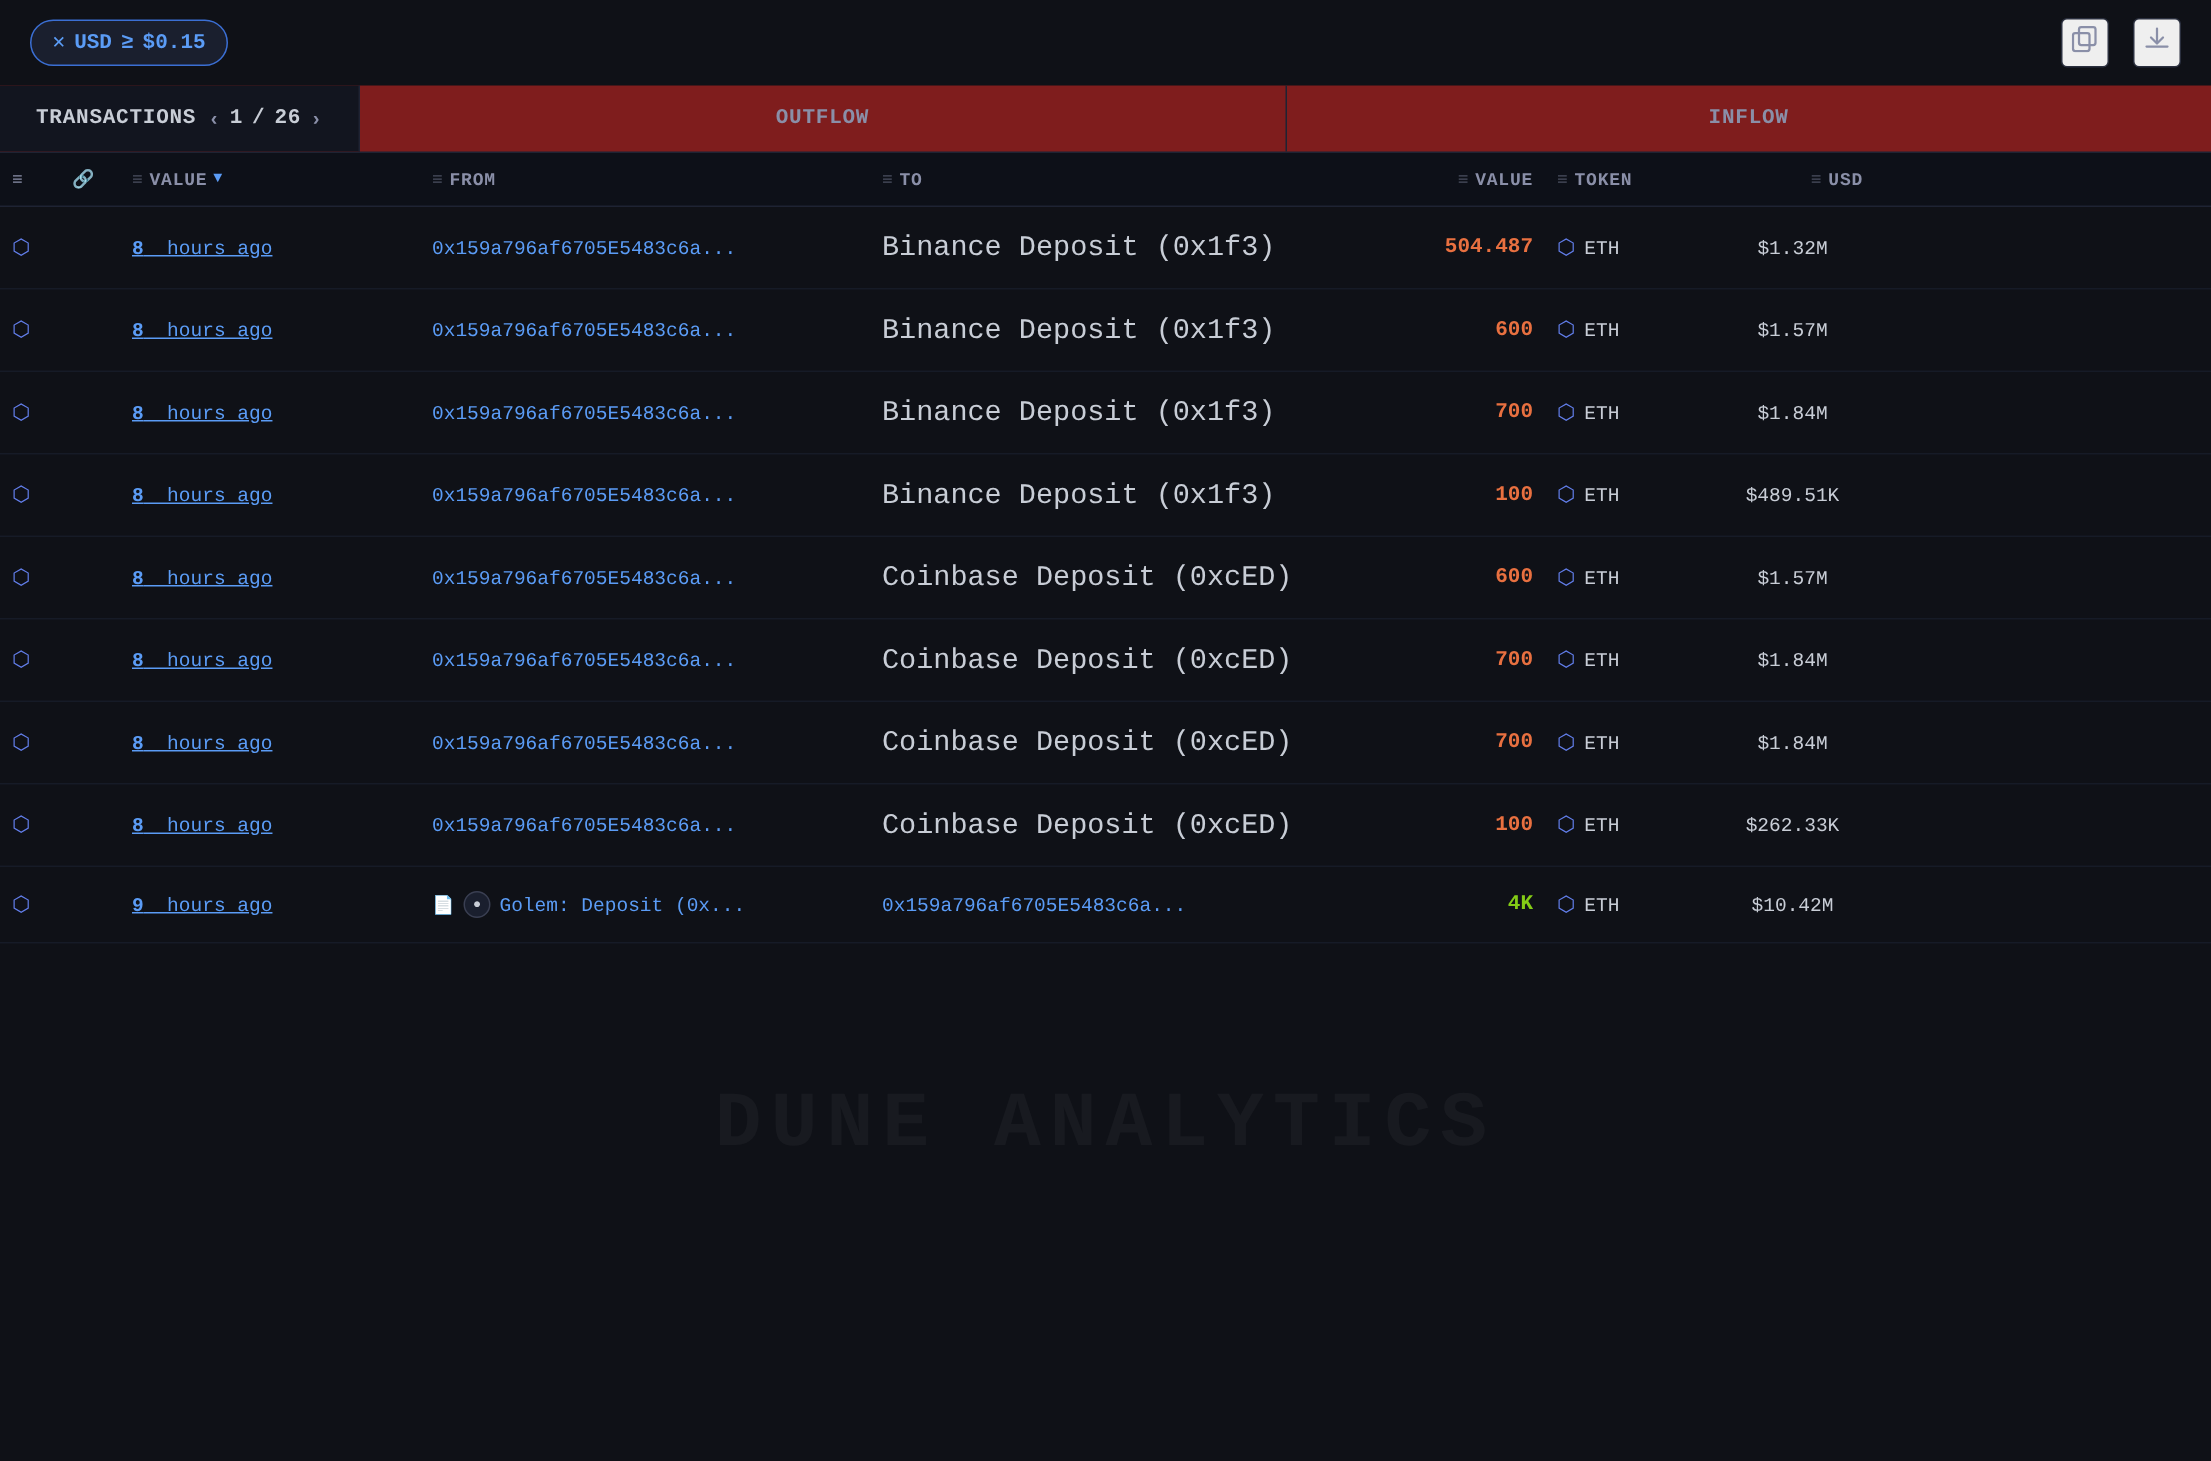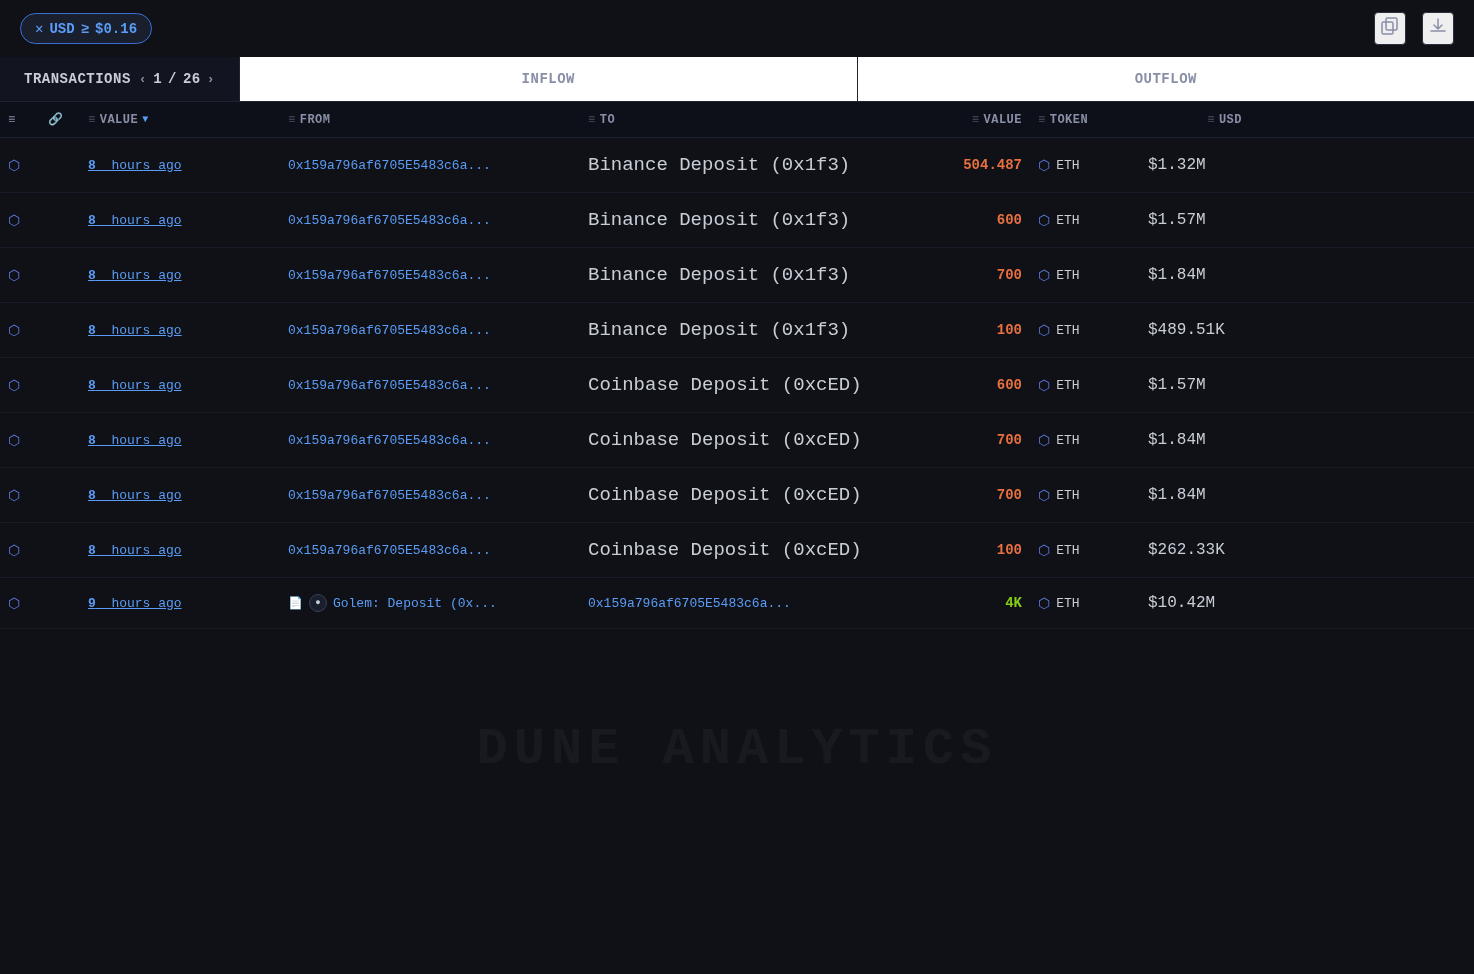--- a/index.html
+++ b/index.html
@@ -49,21 +49,21 @@
       font-size: 18px;
       cursor: pointer;
       border: 1.5px solid #2a2f3e;
       border-radius: 4px;
       padding: 4px 6px;
     }
 
     
     .nav-tabs {
       display: flex;
-      background: #ffffff;
+      background: #7f1d1d;
       border-bottom: 1px solid #1e2333;
       align-items: flex-end;
     }
     .nav-tab-section {
       display: flex;
       align-items: center;
       gap: 8px;
       padding: 14px 24px;
       color: #c8cdd6;
       font-weight: 700;
@@ -193,23 +193,23 @@
     }
     .token-cell {
       display: flex;
       align-items: center;
       gap: 6px;
       color: #c8cdd6;
       font-size: 13px;
     }
     .usd-value {
       color: #c8cdd6;
-      font-size: 16px;
+      font-size: 13px;
       text-align: right;
-      justify-content: flex-start;
+      justify-content: center;
     }
     .doc-icon {
       font-size: 12px;
       color: #8a8fa8;
     }
     .golem-icon {
       width: 18px;
       height: 18px;
       border-radius: 50%;
       background: #1a1f2e;
@@ -238,21 +238,21 @@
 </head>
 <body>
 
 <div class="container">
 
   <div class="top-bar">
     <div class="filter-chip">
       <span class="x-icon">✕</span>
       <span>USD</span>
       <span class="geq">≥</span>
-      <span>$0.16</span>
+      <span>$0.15</span>
     </div>
     <div class="top-right-icons">
       <button class="icon-btn">
         <svg width="18" height="18" viewBox="0 0 18 18" fill="none" xmlns="http://www.w3.org/2000/svg">
           <rect x="1" y="5" width="11" height="12" rx="1.5" stroke="#8a8fa8" stroke-width="1.5" fill="none"></rect>
           <rect x="5" y="1" width="11" height="12" rx="1.5" stroke="#8a8fa8" stroke-width="1.5" fill="none"></rect>
         </svg>
       </button>
       <button class="icon-btn">
         <svg width="18" height="18" viewBox="0 0 18 18" fill="none" xmlns="http://www.w3.org/2000/svg">
@@ -268,24 +268,24 @@
       <span>TRANSACTIONS</span>
       <div class="pagination">
         <span class="arrow">‹</span>
         <span class="current">1</span>
         <span>/</span>
         <span>26</span>
         <span class="arrow">›</span>
       </div>
     </div>
     <div class="nav-tab-right">
+      <span>OUTFLOW</span>
+    </div>
+    <div class="nav-tab-right">
       <span>INFLOW</span>
-    </div>
-    <div class="nav-tab-right">
-      <span>OUTFLOW</span>
     </div>
   </div>
 
   <div class="col-headers">
     <div class="col-header">
       <span>≡</span>
     </div>
     <div class="col-header">
       <span>🔗</span>
     </div>

